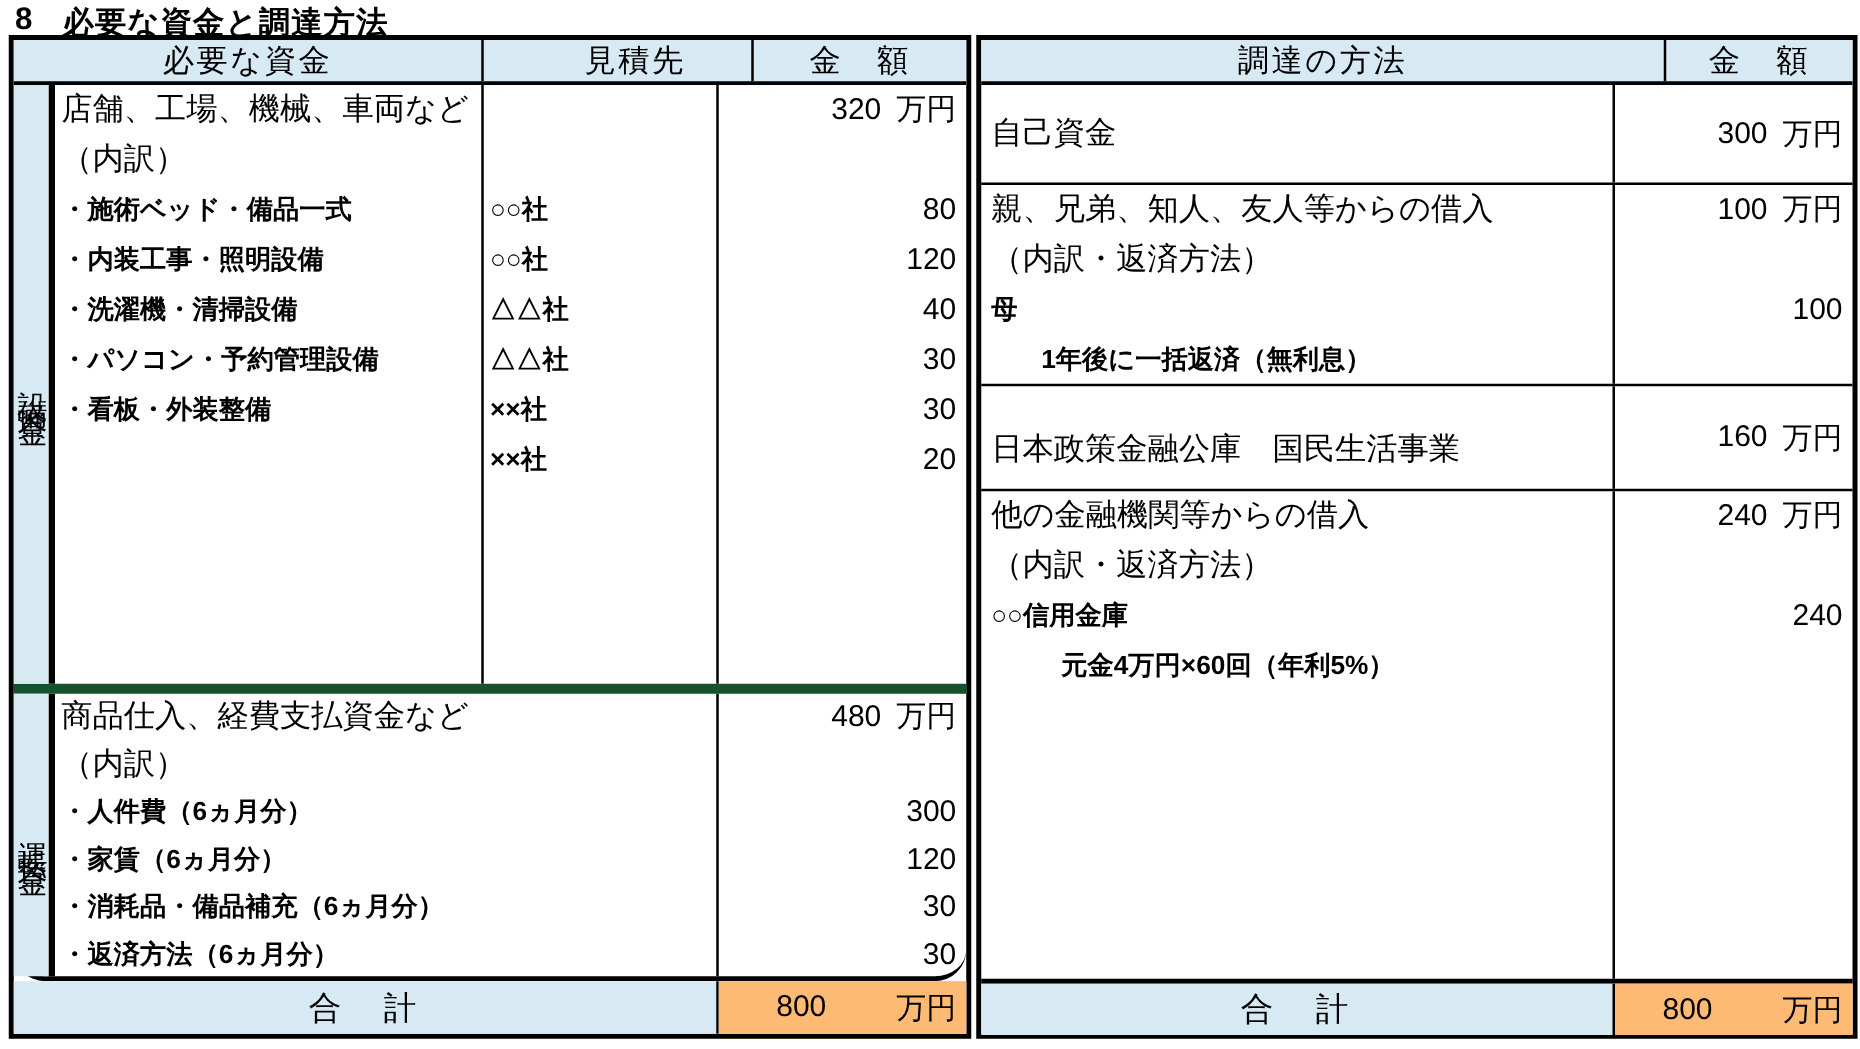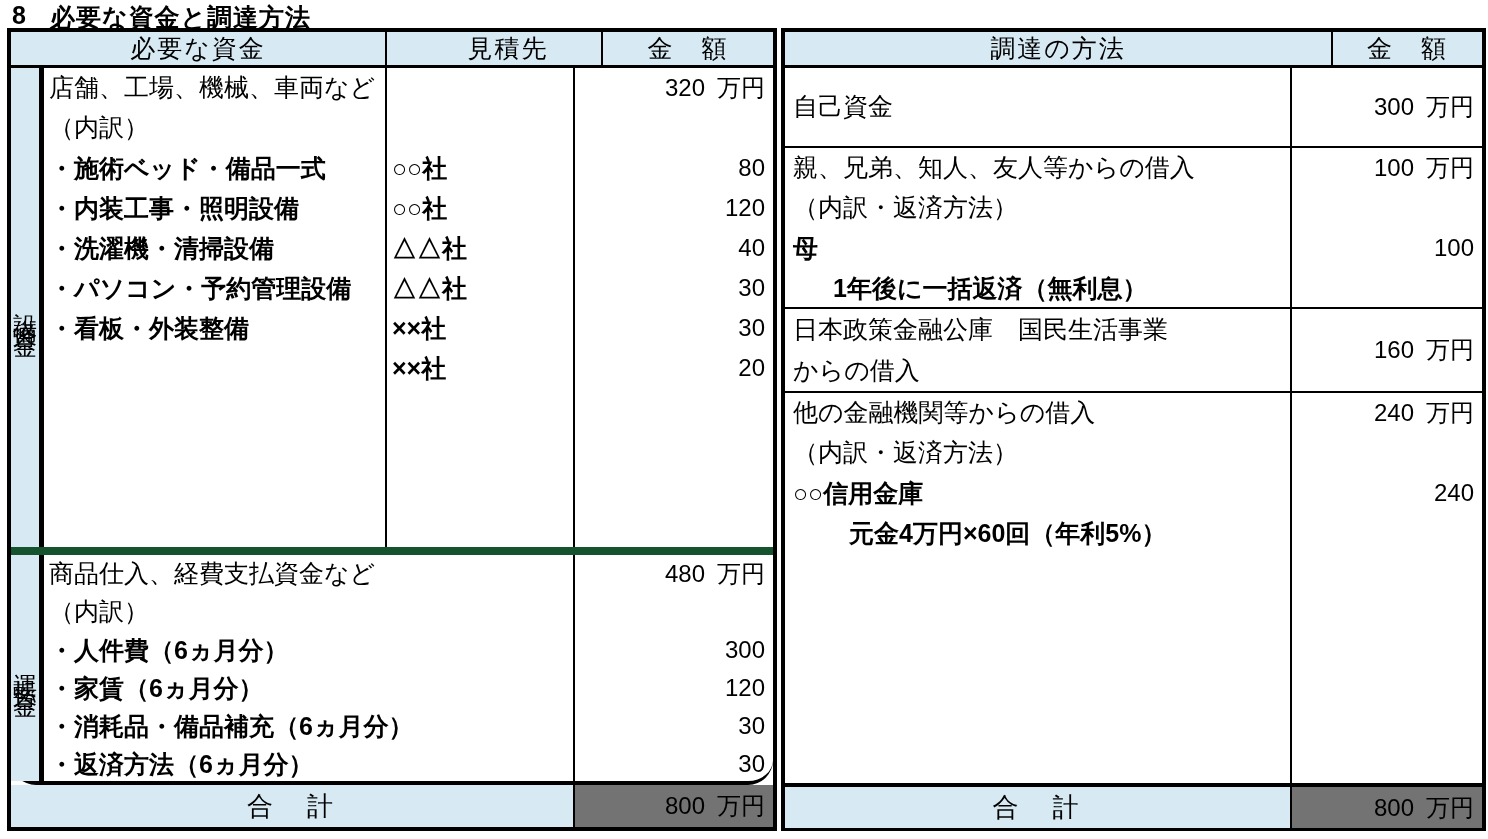--- a/index.html
+++ b/index.html
@@ -35,37 +35,37 @@
   .vlabel {
     writing-mode:vertical-rl; text-orientation:upright;
     font-size:24px; letter-spacing:7px; line-height:28px;
   }
   .contentcol { width:341px; flex:0 0 341px; overflow:hidden; }
   .lsec1 .contentcol { width:529px; flex:0 0 529px; }
   .estcol { width:186px; flex:0 0 186px; overflow:hidden; }
   .amtcol { flex:1; overflow:hidden; }
   .line { line-height:40px; white-space:nowrap; padding-left:5px; font-size:25px; }
   .lsec1 .line { line-height:38px; }
-  .gothic { font-family:"Liberation Sans", sans-serif; font-weight:bold; font-size:25px; }
+  .gothic { font-family:"Liberation Sans", sans-serif; font-weight:bold; font-size:21px; }
   .serif  { font-family:"Liberation Serif", serif; }
   .amtline { text-align:right; padding-right:8px; padding-left:0; }
   .num  { font-family:"Liberation Sans", sans-serif; font-size:24px; font-weight:normal; }
   .unit { font-family:"Liberation Serif", serif; font-size:24px; margin-left:12px; }
   .totalrow { height:42px; background:var(--hdr,#d7e9f3); display:flex; align-items:stretch; font-size:26px; }
   .tlabel { width:562px; flex:0 0 562px; display:flex; align-items:center; justify-content:center; letter-spacing:4px; }
   .rtable .tlabel { width:505px; flex:0 0 505px; }
-  .tamt { flex:1; background:#737373; display:flex; align-items:center; justify-content:flex-end; padding-right:8px; }
+  .tamt { flex:1; background:#fdba74; display:flex; align-items:center; justify-content:flex-end; padding-right:8px;gap:44px; }
   
   .rrow { display:flex; border-bottom:2px solid #000; }
   .rrow1 { height:80px; } .rrow2 { height:161px; } .rrow3 { height:84px; }
   .rrow4 { height:390px; border-bottom:none; }
   .methodcol { width:505px; flex:0 0 505px; display:flex; flex-direction:column; overflow:hidden; }
   .methodcol .line { padding-left:8px; }
   .rrow1 .methodcol { justify-content:center; }
-  .rrow3 .line { line-height:41px; }
+  .rrow3 .line { line-height:41px;margin-top:30px; }
   .ramt { flex:1; overflow:hidden; }
   .ramt.center { display:flex; align-items:center; justify-content:flex-end; padding-right:8px; }
   .rtotal { border-top:4px solid #000; height:45px; }
   .rtable .totalrow { height:41px; }
 </style>
 </head>
 <body>
 
 <div class="page">
 

